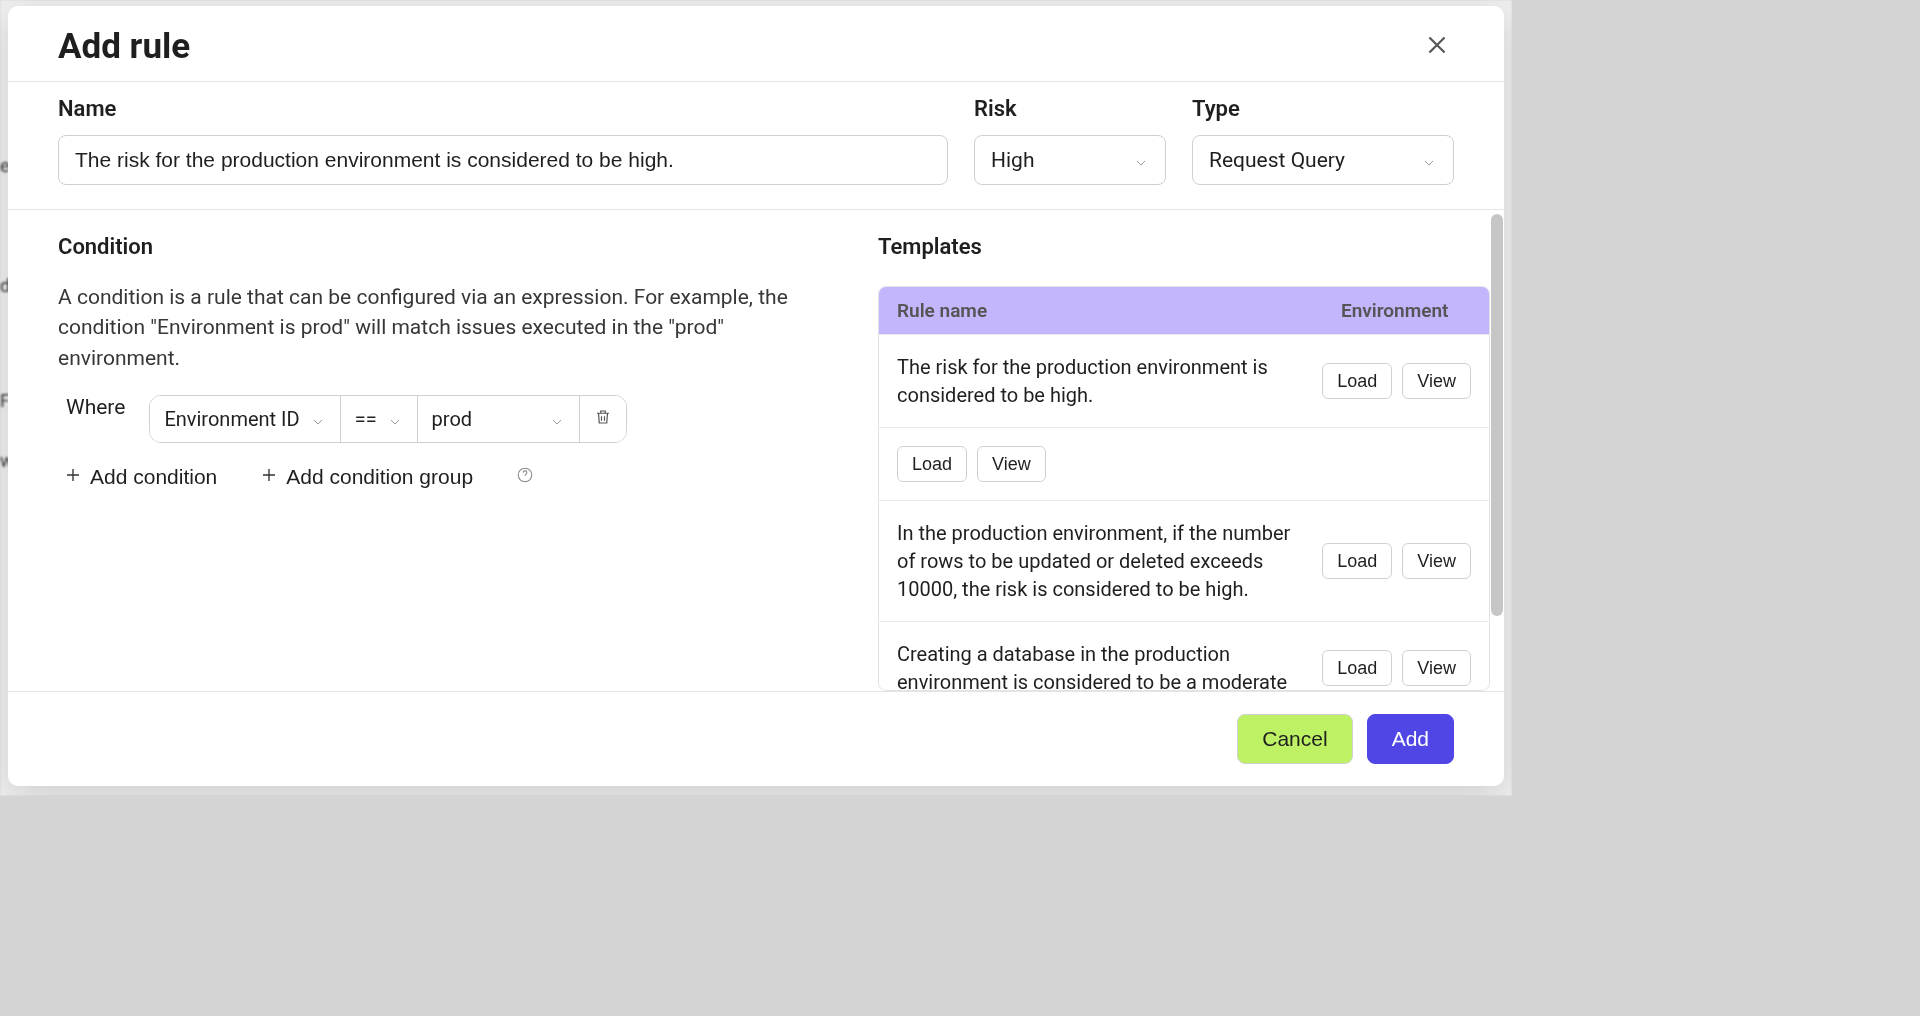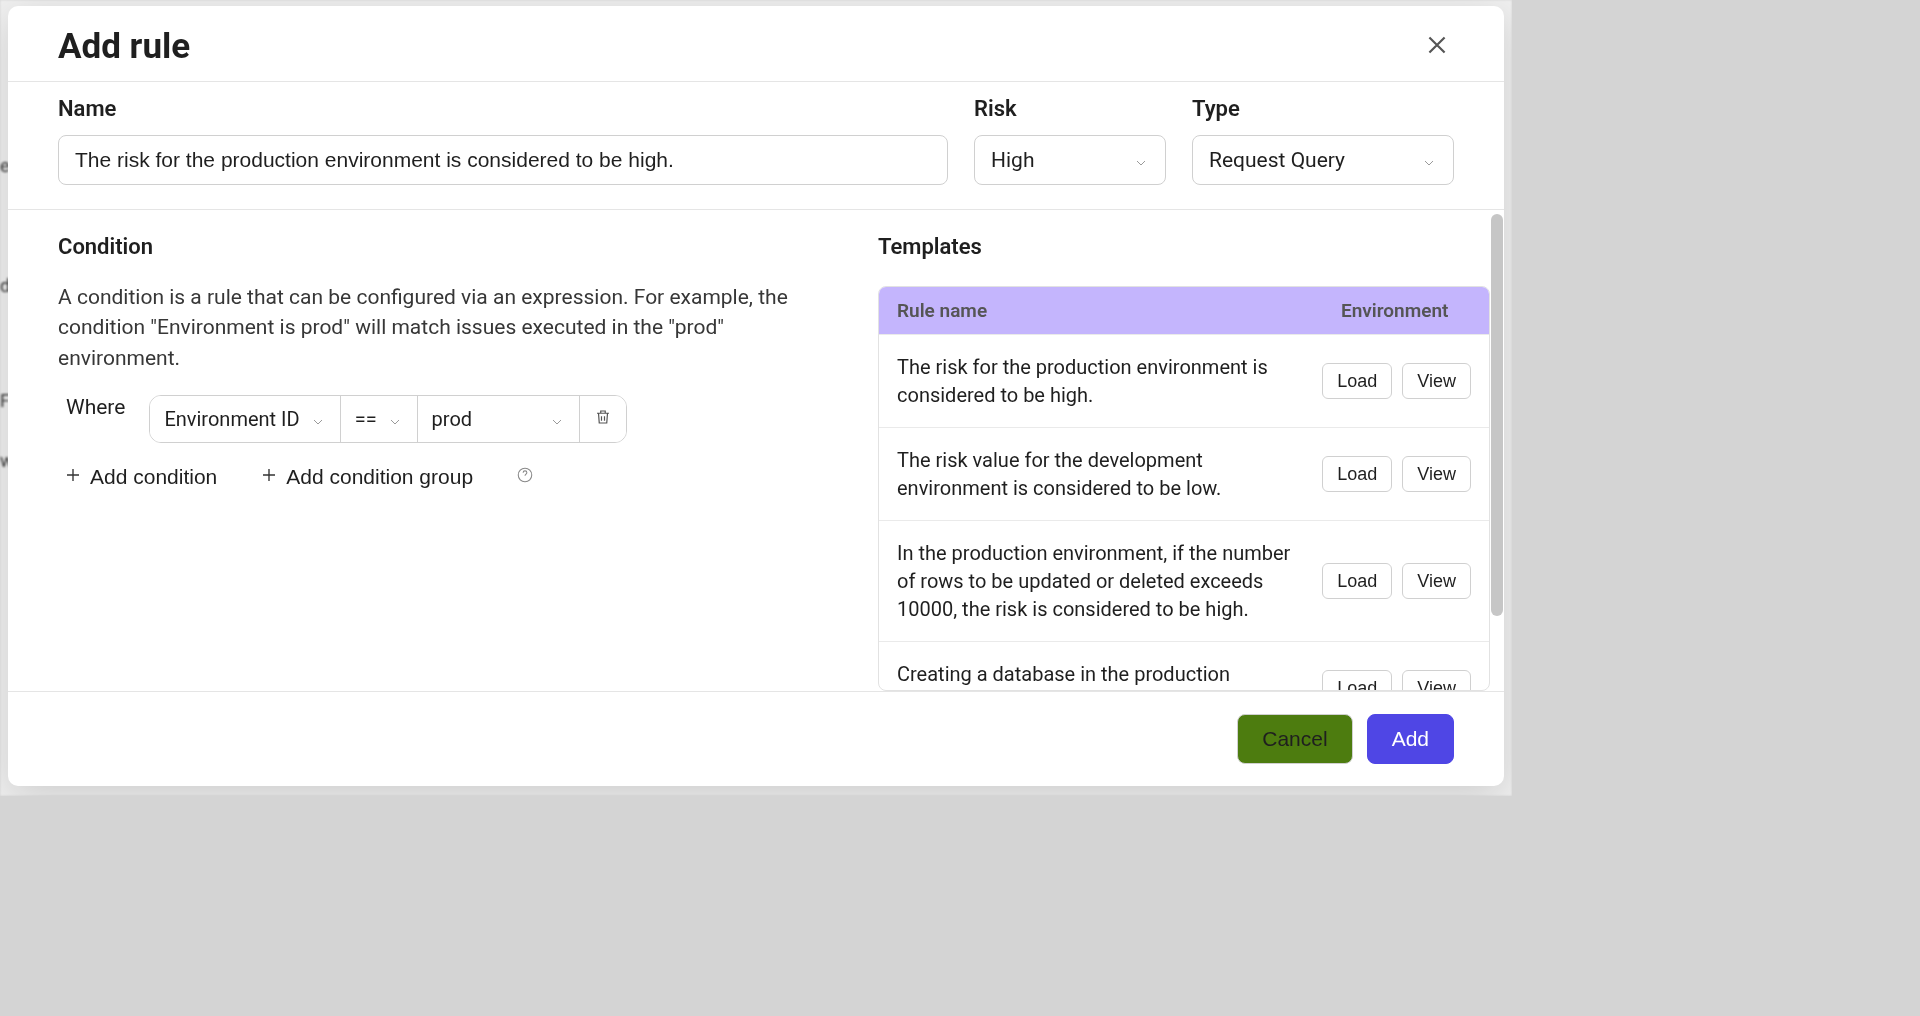--- a/index.html
+++ b/index.html
@@ -291,21 +291,21 @@
       gap: 14px;
     }
     .btn {
       height: 50px;
       padding: 0 24px;
       border-radius: 8px;
       font-size: 21px;
       cursor: pointer;
     }
     .btn-secondary {
-      background: #4d7c0f;
+      background: #bef264;
       border: 1px solid #d0d0d0;
       color: #1f1f1f;
     }
     .btn-primary {
       background: #4f46e5;
       border: 1px solid #4f46e5;
       color: #fff;
     }
     .right-panel-wrap{
         position:relative;
@@ -441,21 +441,20 @@
         </div>
         <div class="template-list">
           <div class="tr-row">
             <div class="td-name">The risk for the production environment is considered to be high.</div>
             <div class="td-ops">
               <button class="small-btn">Load</button>
               <button class="small-btn">View</button>
             </div>
           </div>
           <div class="tr-row">
-            <div class="td-name">The risk value for the development environment is considered to be low.</div>
             <div class="td-ops">
               <button class="small-btn">Load</button>
               <button class="small-btn">View</button>
             </div>
           </div>
           <div class="tr-row">
             <div class="td-name">In the production environment, if the number of rows to be updated or deleted exceeds 10000, the risk is considered to be high.</div>
             <div class="td-ops">
               <button class="small-btn">Load</button>
               <button class="small-btn">View</button>

